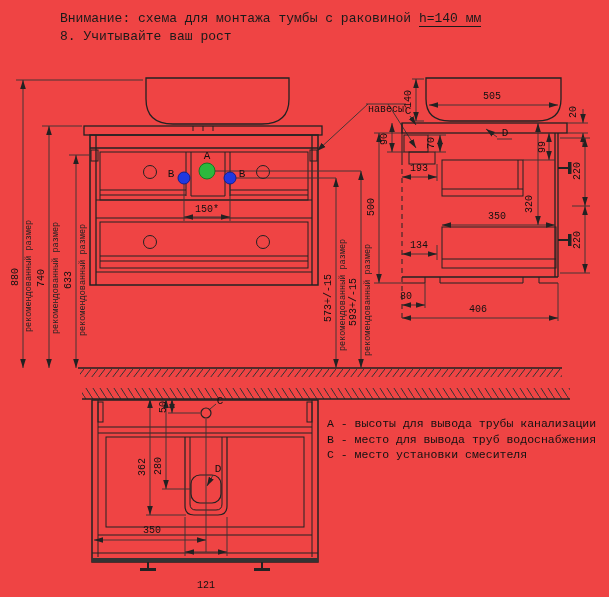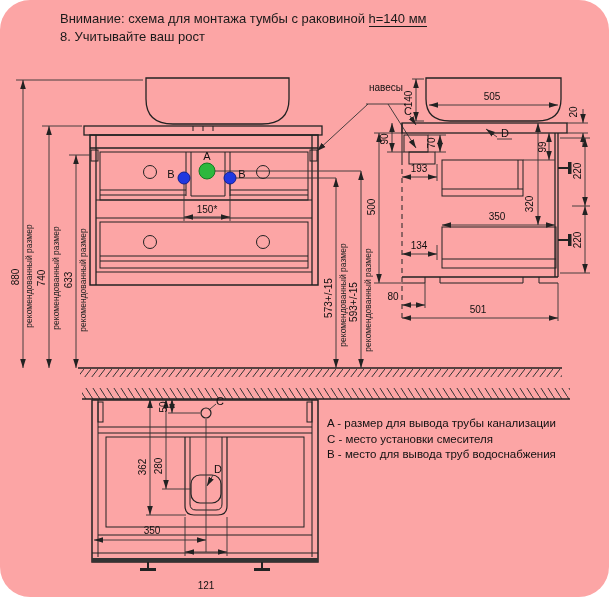--- a/index.html
+++ b/index.html
@@ -1,18 +1,18 @@
 <!DOCTYPE html>
 <html><head>
 <meta charset="utf-8">
 <style>
   html,body{margin:0;padding:0;background:#fff;}
   #canvas{
-    position:relative;width:609px;height:597px;background:#fca5a5;overflow:hidden;
-    font-family:Liberation Sans, sans-serif;color:#1a1a1a;border-radius:30px;
+    position:relative;width:609px;height:597px;background:#ef4444;overflow:hidden;
+    font-family:Liberation Mono, monospace;color:#1a1a1a;
   }
   .hdr{position:absolute;left:60px;top:10px;font-size:13px;line-height:18px;color:#1a1a1a;}
   .hdr .u{border-bottom:1px solid #1a1a1a;}
   svg{position:absolute;left:0;top:0;}
   .lbl,.rot{position:absolute;white-space:nowrap;font-size:10px;color:#111;
     transform:translate(-50%,-50%);line-height:1;}
   .rot{transform:translate(-50%,-50%) rotate(-90deg);}
   .small{font-size:8.5px;color:#222;}
   .pt{font-size:11px;}
   .legend{position:absolute;left:327px;top:416px;font-size:11.5px;line-height:15.5px;color:#111;}
@@ -256,50 +256,50 @@
   <div class="rot small" style="left:56px;top:278px;">рекомендованный размер</div>
   <div class="rot" style="left:69px;top:280px;">633</div>
   <div class="rot small" style="left:83px;top:280px;">рекомендованный размер</div>
 
   <div class="rot" style="left:329px;top:298px;">573+/-15</div>
   <div class="rot small" style="left:343px;top:295px;">рекомендованный размер</div>
   <div class="rot" style="left:354px;top:302px;">593+/-15</div>
   <div class="rot small" style="left:368px;top:300px;">рекомендованный размер</div>
   <div class="rot" style="left:372px;top:207px;">500</div>
 
-  <div class="lbl" style="left:386px;top:88px;">навесы</div>
+  <div class="lbl" style="left:386px;top:110px;">навесы</div>
   <div class="lbl pt" style="left:207px;top:156px;">A</div>
   <div class="lbl pt" style="left:171px;top:174px;">B</div>
   <div class="lbl pt" style="left:242px;top:174px;">B</div>
   <div class="lbl" style="left:207px;top:210px;">150*</div>
 
   <div class="lbl" style="left:492px;top:97px;">505</div>
   <div class="rot" style="left:409px;top:99px;">140</div>
   <div class="lbl pt" style="left:408px;top:111px;">C</div>
   <div class="rot" style="left:574px;top:112px;">20</div>
   <div class="rot" style="left:385px;top:139px;">90</div>
   <div class="rot" style="left:432px;top:143px;">70</div>
   <div class="lbl" style="left:419px;top:169px;">193</div>
   <div class="lbl pt" style="left:505px;top:133px;">D</div>
   <div class="rot" style="left:543px;top:147px;">99</div>
   <div class="rot" style="left:578px;top:171px;">220</div>
   <div class="rot" style="left:578px;top:240px;">220</div>
   <div class="rot" style="left:530px;top:204px;">320</div>
   <div class="lbl" style="left:497px;top:217px;">350</div>
   <div class="lbl" style="left:419px;top:246px;">134</div>
-  <div class="lbl" style="left:393px;top:297px;">80</div>
-  <div class="lbl" style="left:478px;top:310px;">501</div>
+  <div class="lbl" style="left:406px;top:297px;">80</div>
+  <div class="lbl" style="left:478px;top:310px;">406</div>
 
   <div class="rot" style="left:164px;top:407px;">50</div>
   <div class="lbl pt" style="left:220px;top:401px;">C</div>
   <div class="rot" style="left:143px;top:467px;">362</div>
   <div class="rot" style="left:159px;top:466px;">280</div>
   <div class="lbl pt" style="left:218px;top:469px;">D</div>
   <div class="lbl" style="left:152px;top:531px;">350</div>
   <div class="lbl" style="left:206px;top:544px;margin-top:42px;">121</div>
 
   <div class="legend">
-    <div>A - размер для вывода трубы канализации</div>
+    <div>A - высоты для вывода трубы канализации</div>
+    <div>B - место для вывода труб водоснабжения</div>
     <div>C - место установки смесителя</div>
-    <div>B - место для вывода труб водоснабжения</div>
   </div>
 
 </div>
 
 </body></html>

